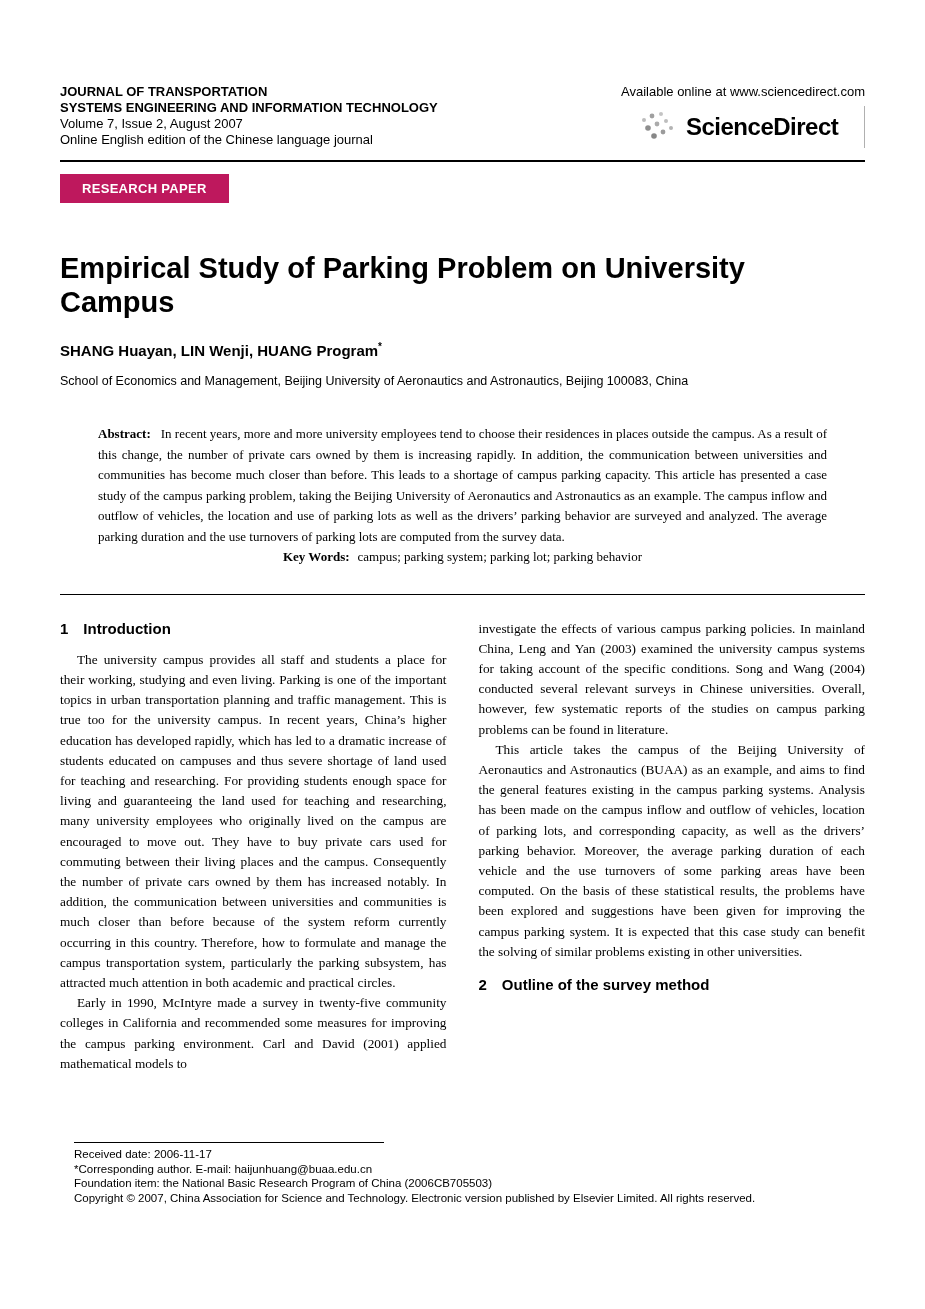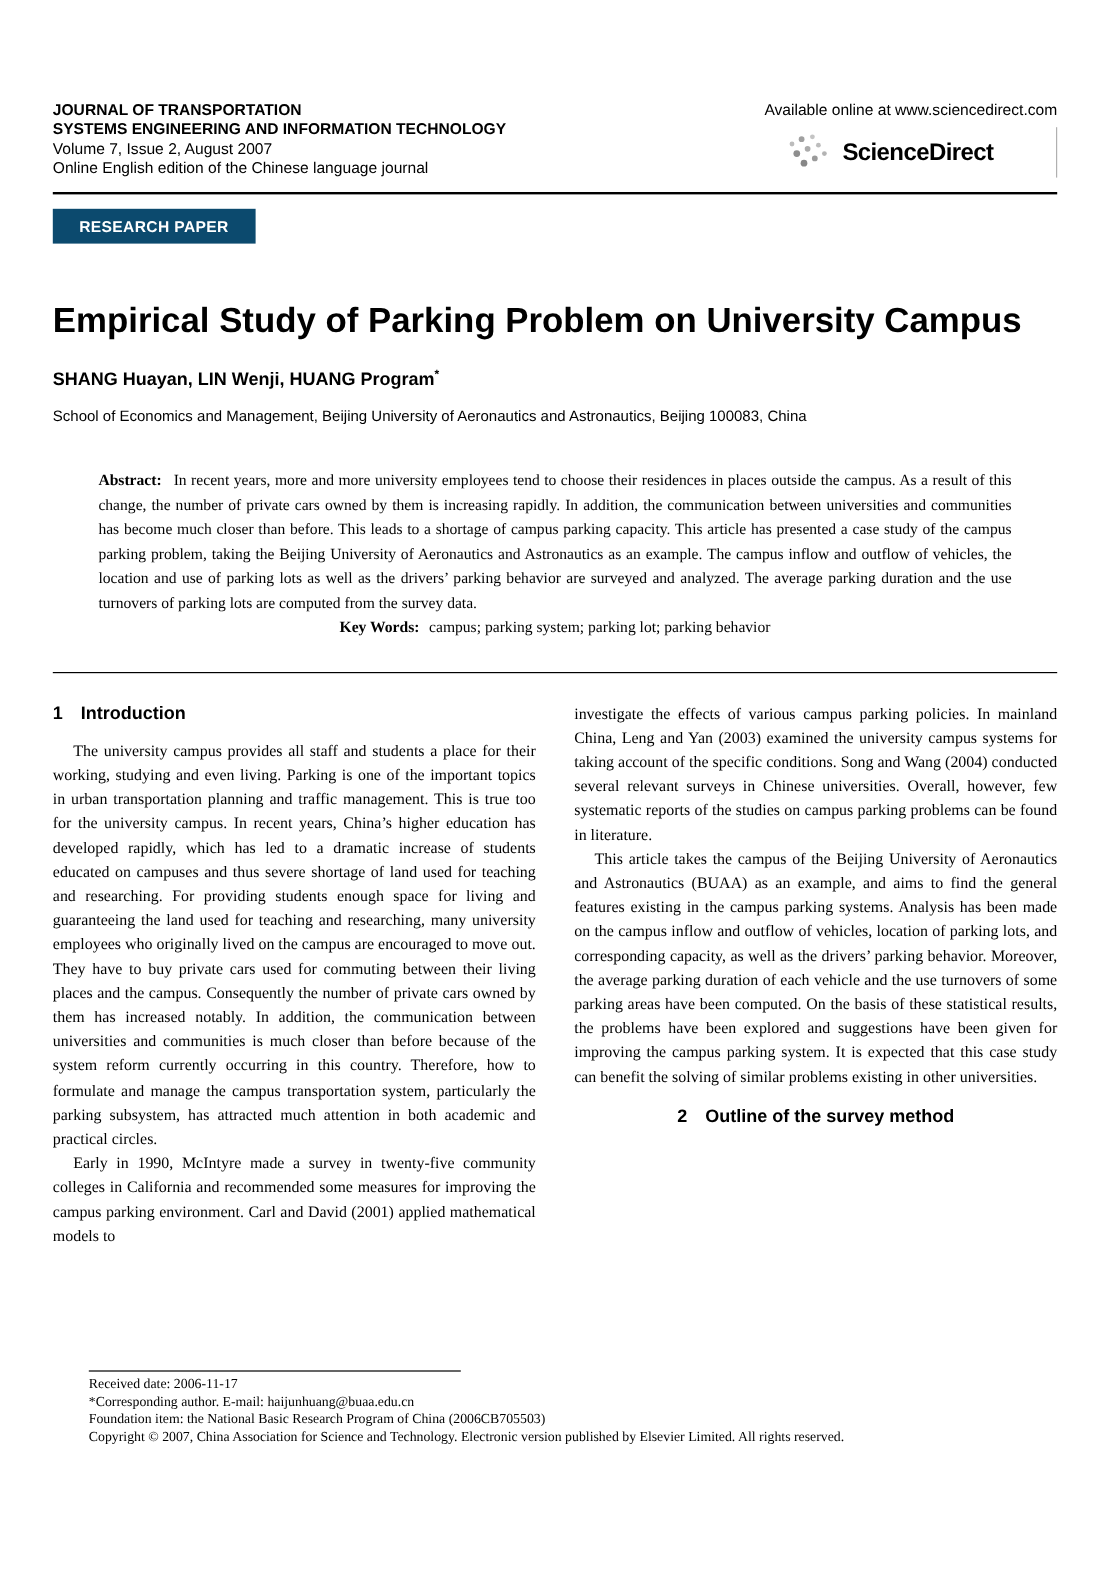--- a/index.html
+++ b/index.html
@@ -5,21 +5,21 @@
   * { margin: 0; padding: 0; box-sizing: border-box; }
   html, body { background: #ffffff; }
   .page {
     position: relative;
     width: 925px;
     height: 1309px;
     background: #ffffff;
     overflow: hidden;
     color: #000;
   }
-  .content { padding: 0 44px; }
+  .content { padding: 0 60px; }
 
   
   .header {
     display: flex;
     justify-content: space-between;
     align-items: flex-start;
     padding-top: 84px;
   }
   .journal-info {
     font-family: "Liberation Sans", sans-serif;
@@ -38,42 +38,42 @@
     gap: 7px;
     margin-top: 7px;
     border-right: 1px solid #b0b0b0;
     padding-right: 16px;
     padding-left: 18px;
     height: 42px;
   }
   .sd-text {
     font-family: "Liberation Sans", sans-serif;
     font-weight: bold;
-    font-size: 20px;
+    font-size: 24px;
     letter-spacing: -0.5px;
   }
   .header-rule {
     border-top: 2px solid #000;
     margin-top: 12px;
   }
 
   
   .cite-row {
     display: flex;
     justify-content: space-between;
     align-items: center;
     margin-top: 12px;
   }
   .cite-text {
     font-family: "Liberation Sans", sans-serif;
     font-size: 13px;
   }
   .cite-text .b { font-weight: bold; }
   .badge {
-    background: #0c4a6e;
+    background: #be185d;
     color: #ffffff;
     font-family: "Liberation Sans", sans-serif;
     font-weight: bold;
     font-size: 13px;
     letter-spacing: 0.3px;
     padding: 7px 22px;
     white-space: nowrap;
   }
 
   
@@ -128,30 +128,30 @@
   }
   .col { flex: 1 1 0; min-width: 0; }
   .section-heading {
     font-family: "Liberation Sans", sans-serif;
     font-weight: bold;
     font-size: 15px;
     text-align: left;
     margin-bottom: 11px;
   }
   .section-heading .num { margin-right: 15px; }
-  .section-heading.mid { margin-top: 13px; text-align: center; }
+  .section-heading.mid { margin-top: 13px; }
   p.indent { text-indent: 17px; }
 
   
   .footer {
     position: absolute;
     left: 74px;
     right: 74px;
     top: 1142px;
-    font-family: Liberation Serif, serif;
+    font-family: Liberation Sans, sans-serif;
     font-size: 11.5px;
     line-height: 14.6px;
   }
   .footer-rule {
     width: 310px;
     border-top: 1px solid #000;
     margin-bottom: 4px;
   }
 </style>
 </head>

